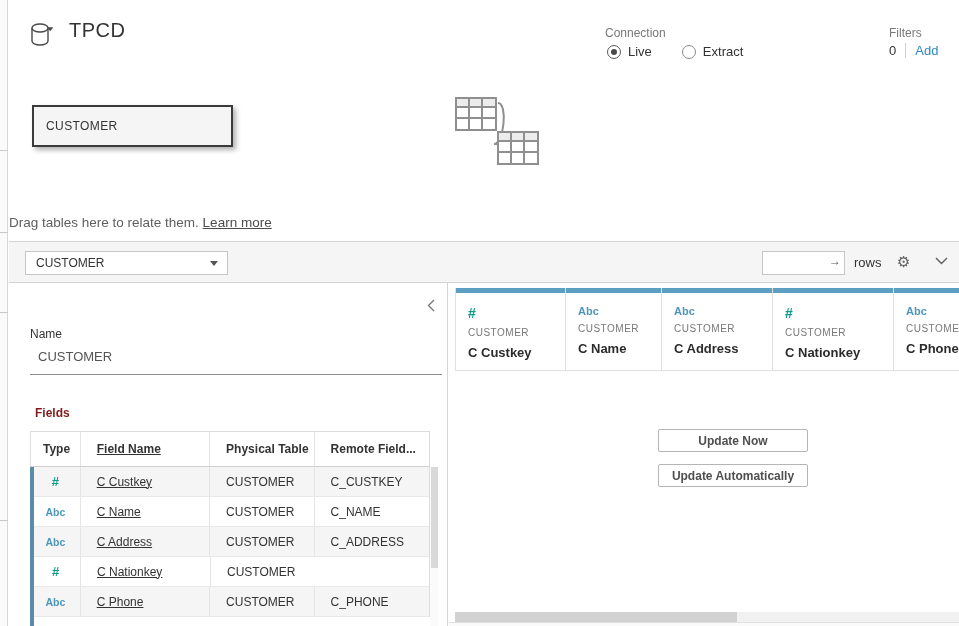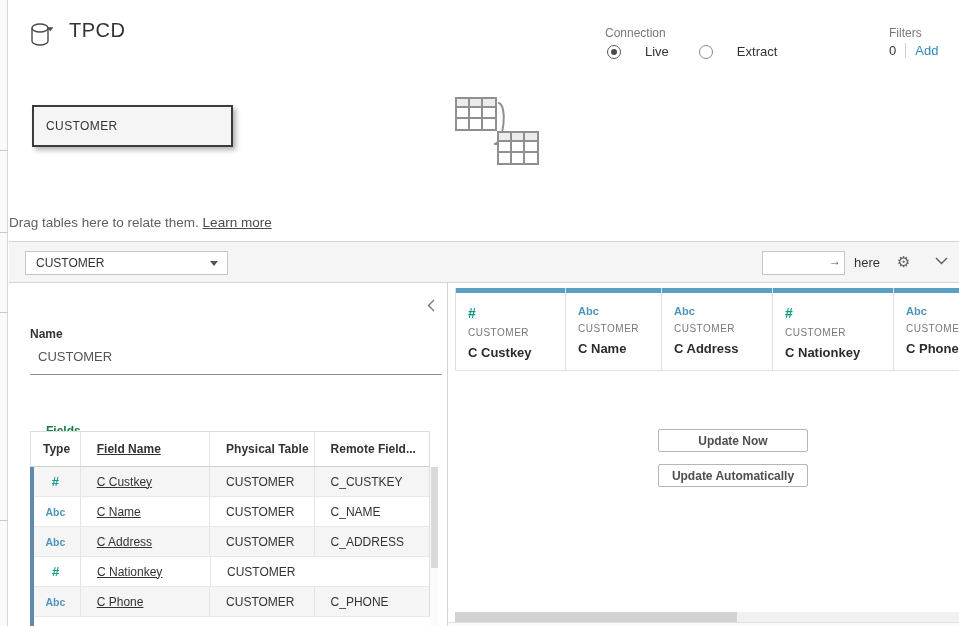--- a/index.html
+++ b/index.html
@@ -17,21 +17,21 @@
   .top-header { position:absolute; left:9px; top:0; width:778px; height:90px; background:#fff; }
   .ds-logo { position:absolute; left:21px; top:22px; width:34px; height:24px; }
   .ds-title { position:absolute; left:60px; top:19px; font-size:20px; color:#333; letter-spacing:0.5px; }
   .conn-group { position:absolute; left:596px; top:26px; }
   .group-label { font-size:12px; color:#787878; }
   .radio-row { position:absolute; top:18px; left:2px; width:250px; display:flex; align-items:center; }
   .radio { width:14px; height:14px; border-radius:50%; border:1px solid #8a8a8a; background:#fff;
     display:inline-flex; align-items:center; justify-content:center; }
   .radio.selected { border-color:#595959; }
   .radio.selected::after { content:""; width:6px; height:6px; border-radius:50%; background:#4a4a4a; }
-  .radio-label { font-size:13px; color:#333; margin:0 0 0 24px; }
+  .radio-label { font-size:13px; color:#333; margin:0 0 0 7px; }
   .radio-opt { display:flex; align-items:center; margin-right:30px; }
   .filters-group { position:absolute; left:880px; top:26px; }
   .filters-row { position:absolute; top:17px; left:0; display:flex; align-items:center; }
   .filters-count { font-size:13px; color:#333; }
   .filters-divider { width:1px; height:15px; background:#cfcfcf; margin:0 9px; }
   .filters-add { font-size:13px; color:#2f89c0; cursor:pointer; }
 
   
   .canvas { position:absolute; left:9px; top:90px; width:950px; height:151px; background:#fff; }
   .table-node { position:absolute; left:23px; top:15px; width:201px; height:42px;
@@ -57,25 +57,25 @@
     background:#fff; border:1px solid #c6c6c6; font-size:12px; color:#333; padding:0 18px 0 6px; }
   .rows-arrow { position:absolute; left:820px; top:12px; font-size:12px; color:#555; }
   .rows-label { position:absolute; left:845px; top:13px; font-size:13px; color:#333; }
   .gear-icon { position:absolute; left:888px; top:11px; font-size:15px; color:#5f5f5f; cursor:pointer; }
   .chevron-down { position:absolute; left:926px; top:15px; cursor:pointer; }
 
   
   .left-panel { position:absolute; left:9px; top:283px; width:439px; height:343px;
     background:#fff; border-right:1px solid #d4d4d4; }
   .collapse-chevron { position:absolute; left:418px; top:16px; cursor:pointer; }
-  .name-label { position:absolute; left:21px; top:44px; font-size:12px; font-weight:bold; color:#333; }
+  .name-label { position:absolute; left:21px; top:44px; font-size:12px; font-weight:normal; color:#333; }
   .name-value { position:absolute; left:29px; top:66px; width:404px; font-size:13px; color:#555;
     border:none; border-bottom:none; background:transparent; outline:none; }
   .name-underline { position:absolute; left:21px; top:91px; width:412px; height:1px; background:#8d8d8d; }
-  .fields-label { position:absolute; left:37px; top:123px; font-size:12px; font-weight:bold; color:#15803d;margin-top:18px; }
+  .fields-label { position:absolute; left:26px; top:123px; font-size:12px; font-weight:bold; color:#7f1d1d; }
 
   .fields-table { position:absolute; left:21px; top:148px; width:400px; border:1px solid #ddd; border-bottom:none; }
   .ft-header { display:flex; height:35px; border-bottom:1px solid #d0d0d0; background:#fff; }
   .ft-header .ft-cell { font-weight:bold; font-size:12px; color:#333; }
   .ft-cell { display:flex; align-items:center; padding-left:16px; border-right:1px solid #e5e5e5;
     overflow:hidden; white-space:nowrap; }
   .ft-cell:last-child { border-right:none; }
   .ft-col-type { width:50px; padding-left:12px; }
   .ft-col-name { width:130px;text-decoration:underline; }
   .ft-col-phys { width:105px; }
@@ -188,21 +188,21 @@
   </div>
 </div>
 
 <div class="toolbar">
   <div class="table-select">
     <span>CUSTOMER</span>
     <span class="caret"></span>
   </div>
   <input class="rows-input" type="text" value="" style="">
   <span class="rows-arrow">→</span>
-  <span class="rows-label">here</span>
+  <span class="rows-label">rows</span>
   <span class="gear-icon">⚙</span>
   <span class="chevron-down">
     <svg width="13" height="8" viewBox="0 0 13 8">
         <polyline points="1,1 6.5,6.5 12,1" fill="none" stroke="#5f5f5f" stroke-width="1.4"></polyline>
       </svg>
   </span>
 </div>
 
 <div class="left-panel">
   <span class="collapse-chevron">

